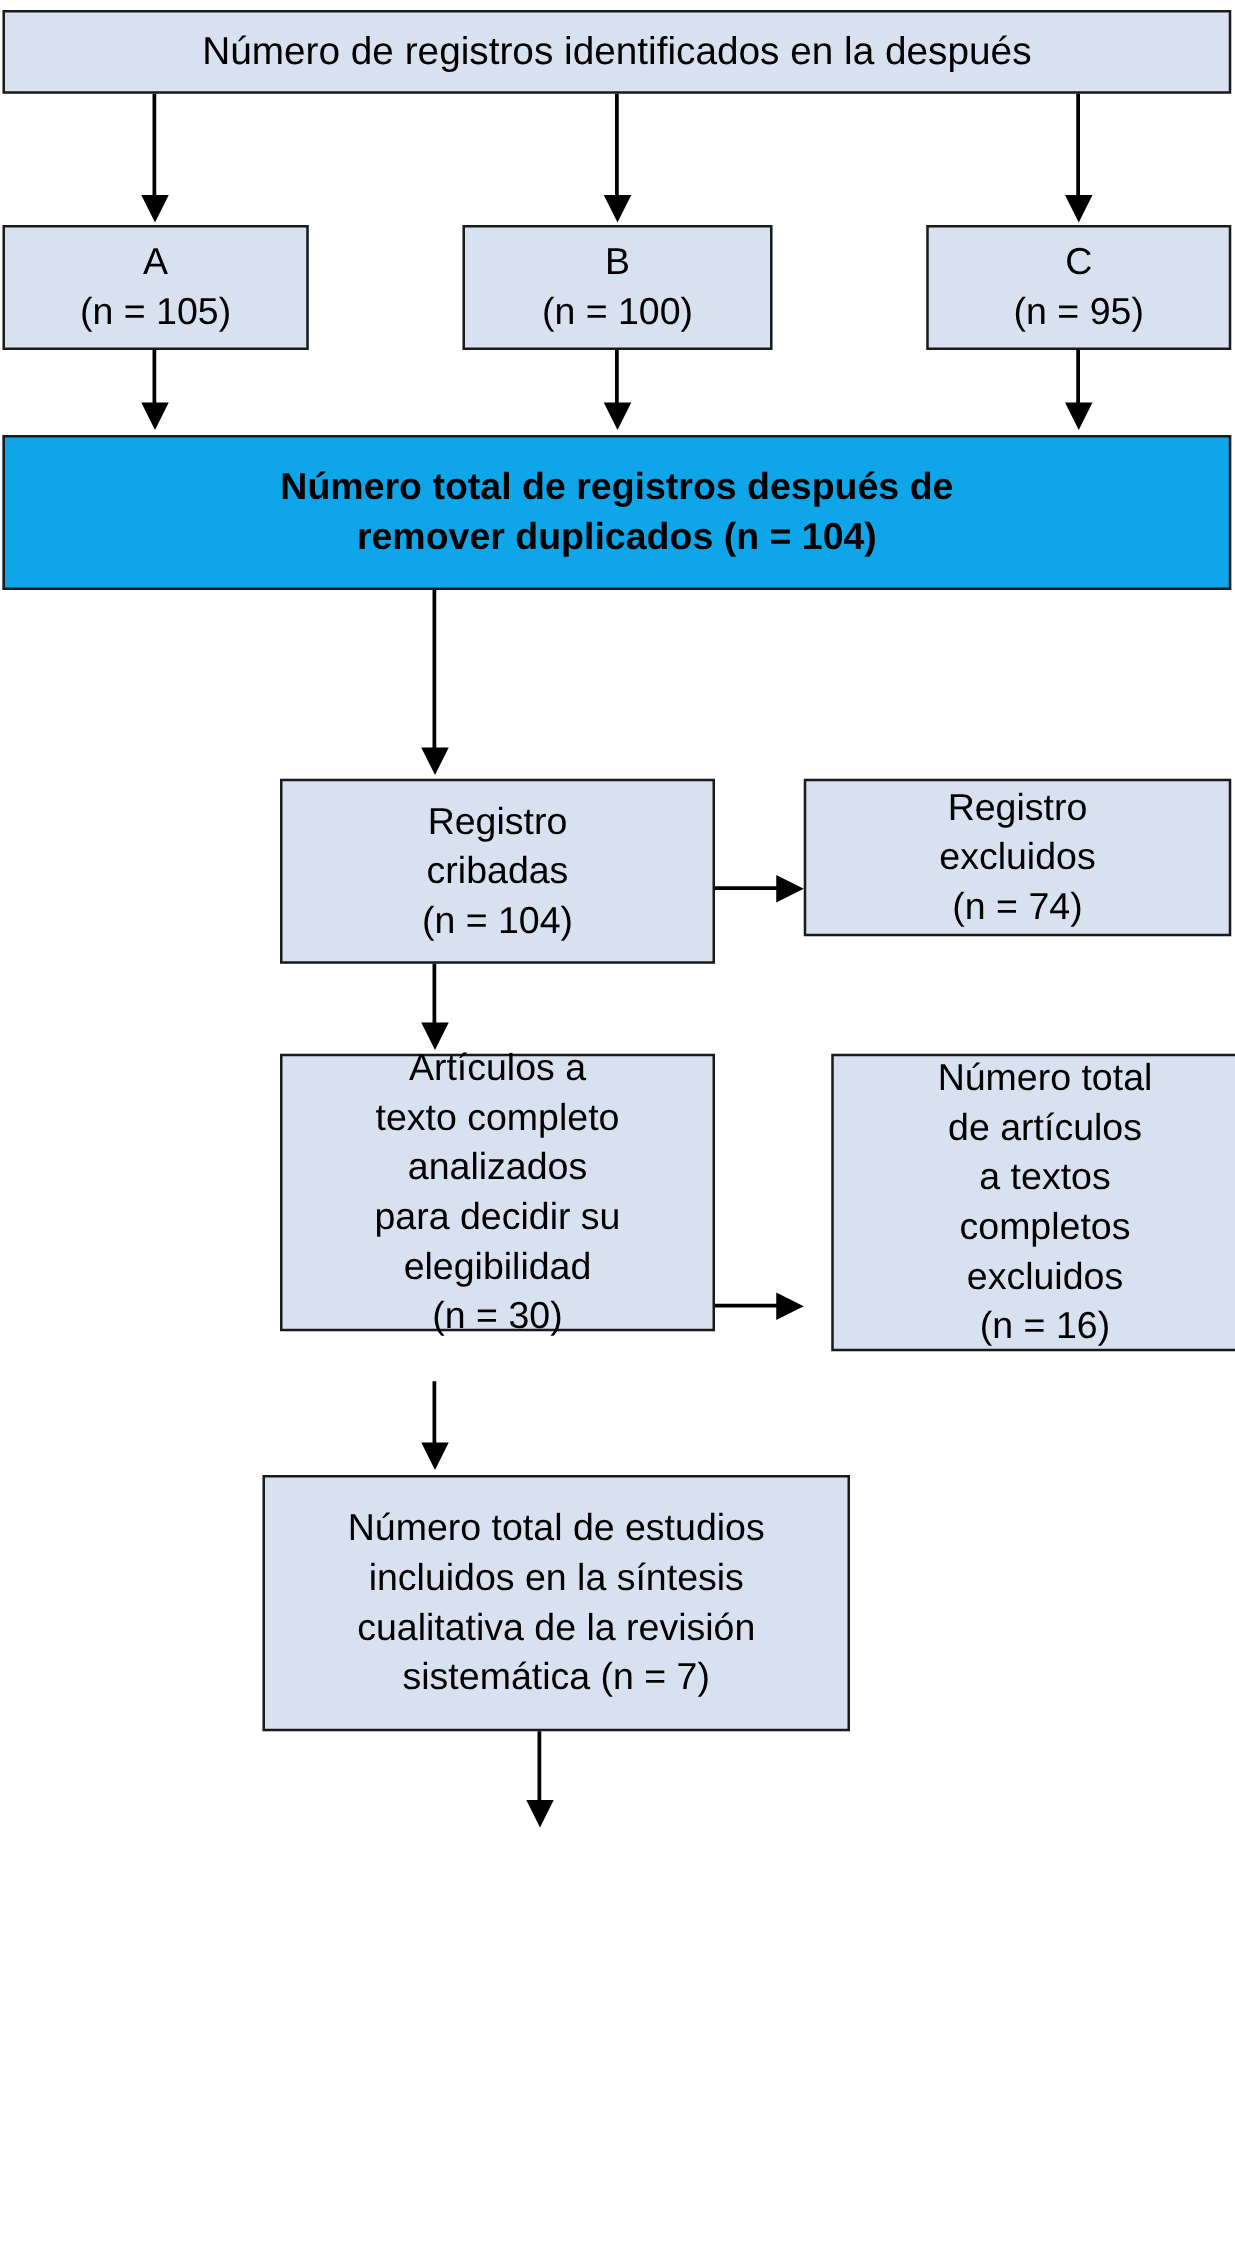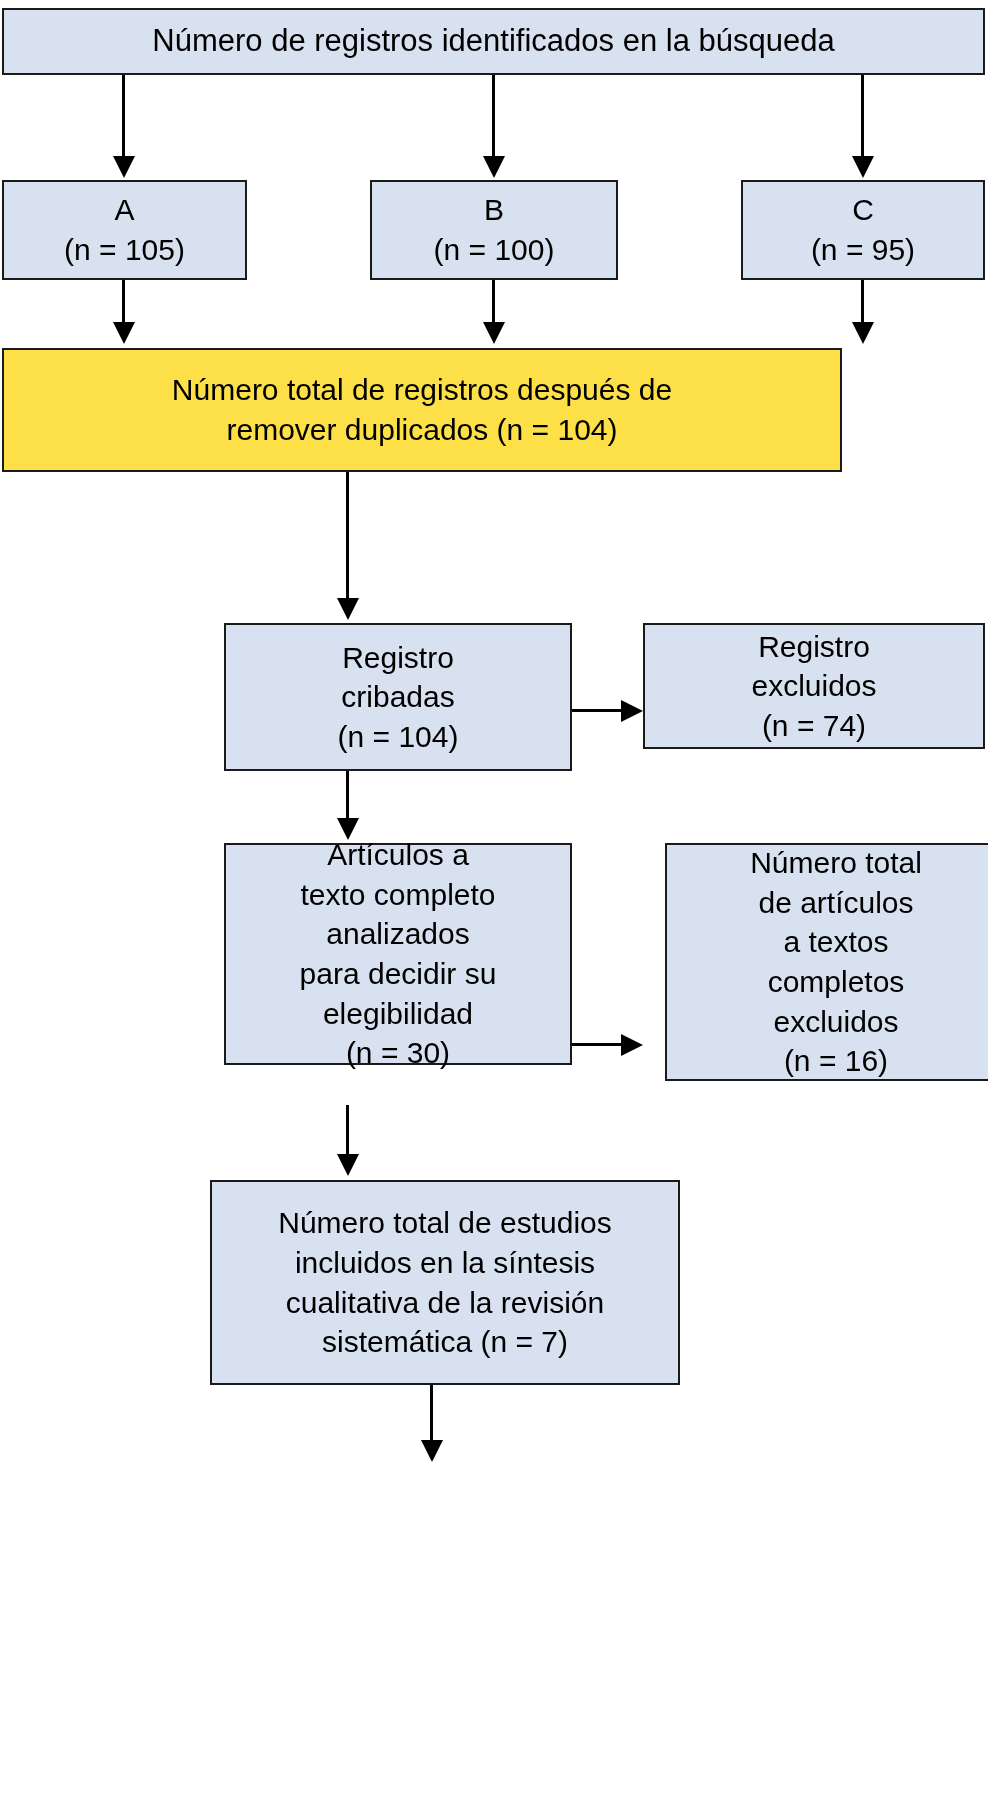--- a/index.html
+++ b/index.html
@@ -62,21 +62,21 @@
     border-bottom: 11px solid transparent;
     border-left: 22px solid #000000;
   }
 </style>
 </head>
 <body>
 
 <div id="diagram" style="background: rgb(255, 255, 255);">
 
   <div class="node" style="left: 2px; top: 8px; width: 983px; height: 67px; font-size: 31px; background: rgb(216, 225, 239); border-color: rgb(26, 26, 26); color: rgb(0, 0, 0);">
-    <span class="txt">Número de registros identificados en la búsqueda</span>
+    <span class="txt">Número de registros identificados en la después</span>
   </div>
 
   <div class="v-line" style="left: 122px; top: 75px; height: 85px; background: rgb(0, 0, 0);"></div>
   <div class="arrow-down" style="left: 113px; top: 156px; border-top-color: rgb(0, 0, 0);"></div>
 
   <div class="v-line" style="left: 492px; top: 75px; height: 85px; background: rgb(0, 0, 0);"></div>
   <div class="arrow-down" style="left: 483px; top: 156px; border-top-color: rgb(0, 0, 0);"></div>
 
   <div class="v-line" style="left: 861px; top: 75px; height: 85px; background: rgb(0, 0, 0);"></div>
   <div class="arrow-down" style="left: 852px; top: 156px; border-top-color: rgb(0, 0, 0);"></div>
@@ -98,21 +98,21 @@
 
   <div class="v-line" style="left: 122px; top: 280px; height: 46px; background: rgb(0, 0, 0);"></div>
   <div class="arrow-down" style="left: 113px; top: 322px; border-top-color: rgb(0, 0, 0);"></div>
 
   <div class="v-line" style="left: 492px; top: 280px; height: 46px; background: rgb(0, 0, 0);"></div>
   <div class="arrow-down" style="left: 483px; top: 322px; border-top-color: rgb(0, 0, 0);"></div>
 
   <div class="v-line" style="left: 861px; top: 280px; height: 46px; background: rgb(0, 0, 0);"></div>
   <div class="arrow-down" style="left: 852px; top: 322px; border-top-color: rgb(0, 0, 0);"></div>
 
-  <div class="node" style="left: 2px; top: 348px; width: 840px; height: 124px; background: #fde047; border-color: rgb(26, 26, 26); color: rgb(0, 0, 0);">
+  <div class="node" style="left: 2px; top: 348px; width: 983px; height: 124px; background: #0ea5e9; border-color: rgb(26, 26, 26); color: rgb(0, 0, 0); font-weight: bold;">
     <span class="txt">Número total de registros después de
 remover duplicados (n = 104)</span>
   </div>
 
   <div class="v-line" style="left: 346px; top: 472px; height: 130px; background: rgb(0, 0, 0);"></div>
   <div class="arrow-down" style="left: 337px; top: 598px; border-top-color: rgb(0, 0, 0);"></div>
 
   <div class="node" style="left: 224px; top: 623px; width: 348px; height: 148px; background: rgb(216, 225, 239); border-color: rgb(26, 26, 26); color: rgb(0, 0, 0);">
     <span class="txt">Registro
 cribadas

